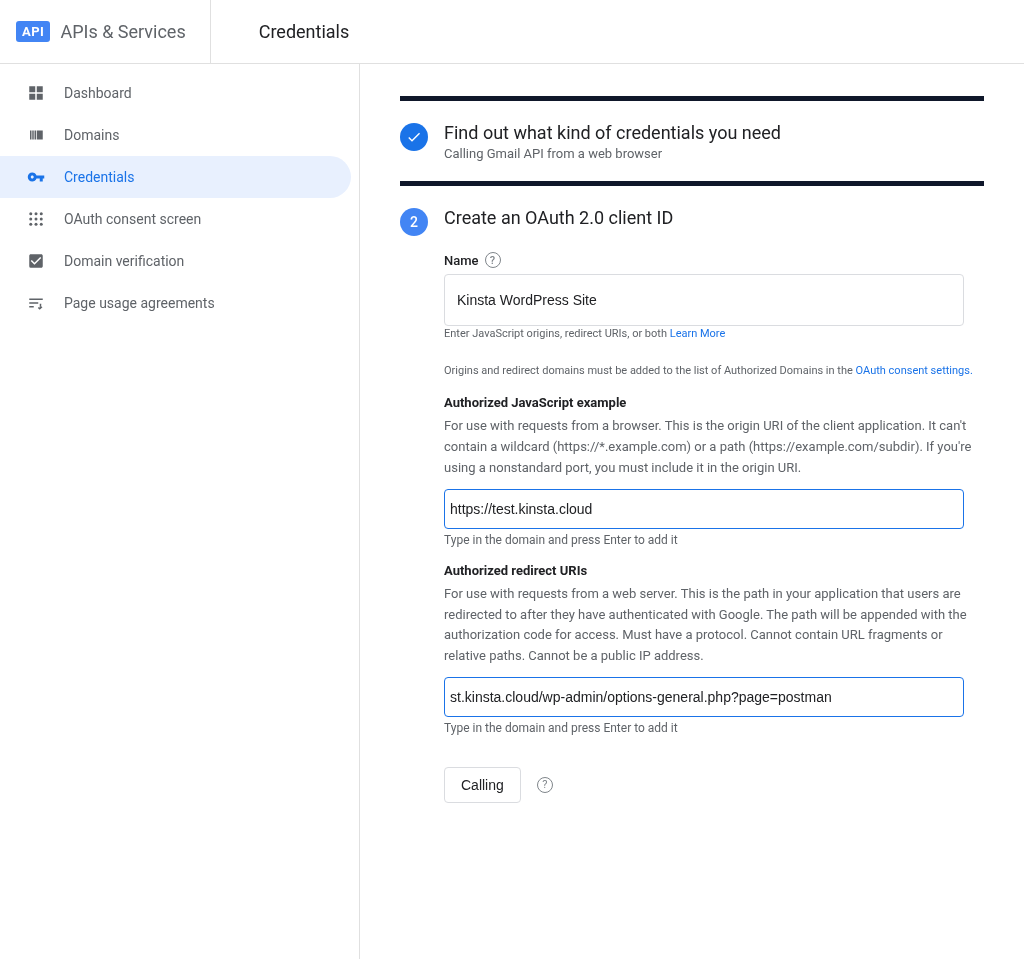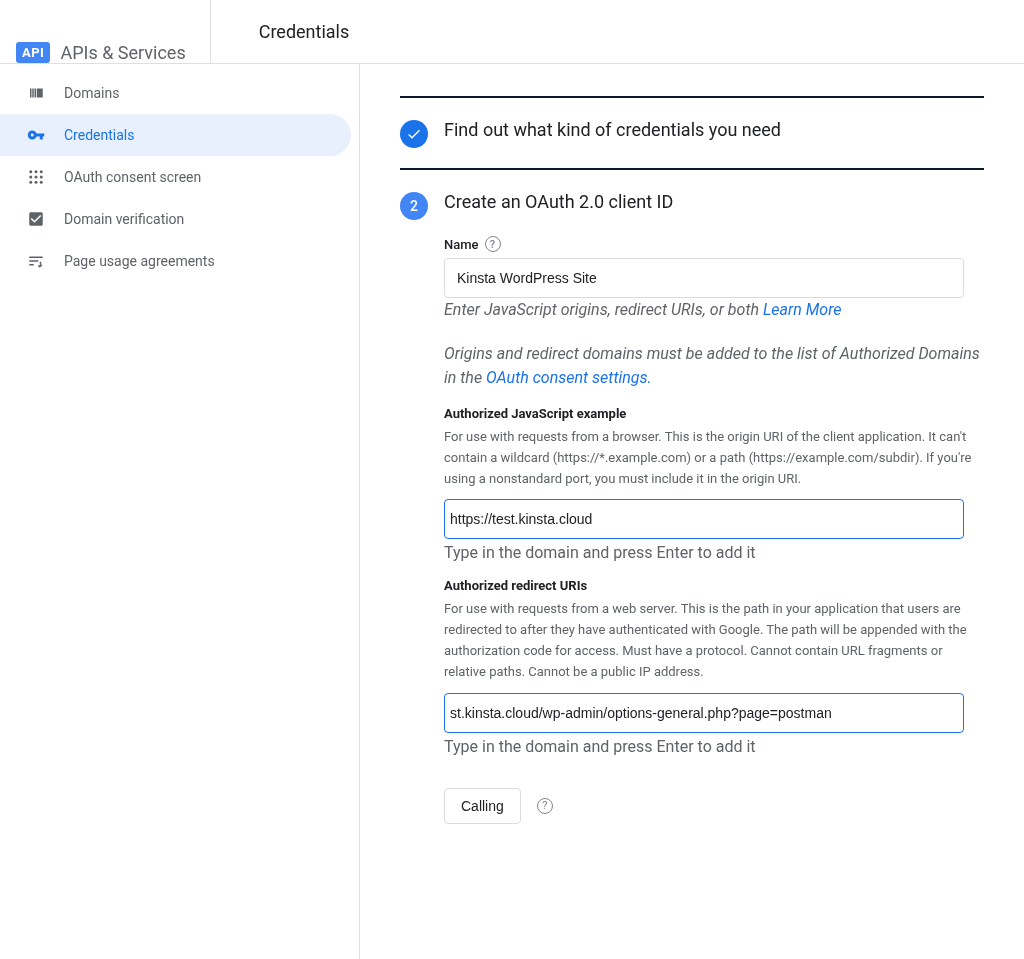--- a/index.html
+++ b/index.html
@@ -10,21 +10,21 @@
       display: flex;
       align-items: center;
       height: 64px;
       border-bottom: 1px solid #e0e0e0;
       padding: 0 16px;
       background: #fff;
       flex-shrink: 0;
     }
     .api-logo {
       display: flex;
-      align-items: flex-end;
+      align-items: center;
       gap: 10px;
       margin-right: 24px;
       border-right: 1px solid #e0e0e0;
       padding-right: 24px;
       height: 100%;
     }
     .api-badge {
       background: #4285f4;
       color: #fff;
       font-weight: bold;
@@ -97,21 +97,21 @@
     }
     .content-page-title {
       font-size: 28px;
       font-weight: 400;
       color: #202124;
       margin-bottom: 24px;
     }
 
     
     .step {
-      border-top: 2px solid #0f172a;
+      border-top: 5px solid #0f172a;
       padding: 20px 0;
     }
     .step-header {
       display: flex;
       align-items: flex-start;
       gap: 16px;
     }
     .step-number {
       width: 28px;
       height: 28px;
@@ -168,41 +168,40 @@
       color: #80868b;
       font-size: 11px;
       display: inline-flex;
       align-items: center;
       justify-content: center;
       cursor: pointer;
     }
     .text-input {
       width: 100%;
       max-width: 520px;
-      height: 40px;
+      height: 52px;
       border: 1px solid #dadce0;
       border-radius: 4px;
       padding: 8px 12px;
       font-size: 14px;
       color: #202124;
       outline: none;
     }
 
     .restrictions-title {
       font-size: 14px;
       font-weight: 700;
       color: #202124;
       margin-top: 20px;
       margin-bottom: 4px;
     }
     .restrictions-desc {
-      font-size: 16px;
+      font-size: 11px;
       color: #5f6368;
       line-height: 1.5;
-      font-style: italic;
     }
     .link { color: #1a73e8; text-decoration: none; cursor: pointer; }
 
     .sub-section {
       margin-top: 16px;
     }
     .sub-section-title {
       font-size: 13px;
       font-weight: 700;
       color: #202124;
@@ -219,21 +218,21 @@
       max-width: 520px;
       height: 40px;
       border: 1px solid #1a73e8;
       border-radius: 4px;
       padding: 8px 5px;
       font-size: 14px;
       color: #202124;
       outline: none;
     }
     .input-hint {
-      font-size: 16px;
+      font-size: 12px;
       color: #5f6368;
       margin-top: 4px;
     }
 
     
     .footer-actions {
       margin-top: 32px;
       display: flex;
       align-items: center;
       gap: 16px;
@@ -258,20 +257,28 @@
     <span class="api-badge">API</span>
     <span class="api-title">APIs &amp; Services</span>
   </div>
   <span class="page-header-title">Credentials</span>
 </div>
 
 <div class="main-layout">
 
   <nav class="sidebar">
 
+    <div class="sidebar-item">
+      <span class="sidebar-icon">
+        <svg width="18" height="18" viewBox="0 0 24 24" fill="currentColor">
+          <path d="M3 3h8v8H3zm0 10h8v8H3zm10-10h8v8h-8zm0 10h8v8h-8z"></path>
+        </svg>
+      </span>
+      <span>Dashboard</span>
+    </div>
 
     <div class="sidebar-item">
       <span class="sidebar-icon">
         <svg width="18" height="18" viewBox="0 0 24 24" fill="currentColor">
           <path d="M4 6h2v12H4zm3 0h2v12H7zm3 0h2v12h-2zm3 0h8v12h-8z"></path>
         </svg>
       </span>
       <span>Domains</span>
     </div>
 
@@ -325,20 +332,21 @@
 
     <div class="step">
       <div class="step-header">
         <div class="step-number completed">
           <svg viewBox="0 0 24 24" fill="white">
               <path d="M9 16.17L4.83 12l-1.42 1.41L9 19 21 7l-1.41-1.41z"></path>
             </svg>
         </div>
         <div class="step-title-area">
           <div class="step-title">Find out what kind of credentials you need</div>
+          <div class="step-subtitle">Calling Gmail API from a web browser</div>
         </div>
       </div>
     </div>
 
     <div class="step">
       <div class="step-header">
         <div class="step-number">2</div>
         <div class="step-title-area">
           <div class="step-title">Create an OAuth 2.0 client ID</div>
         </div>

